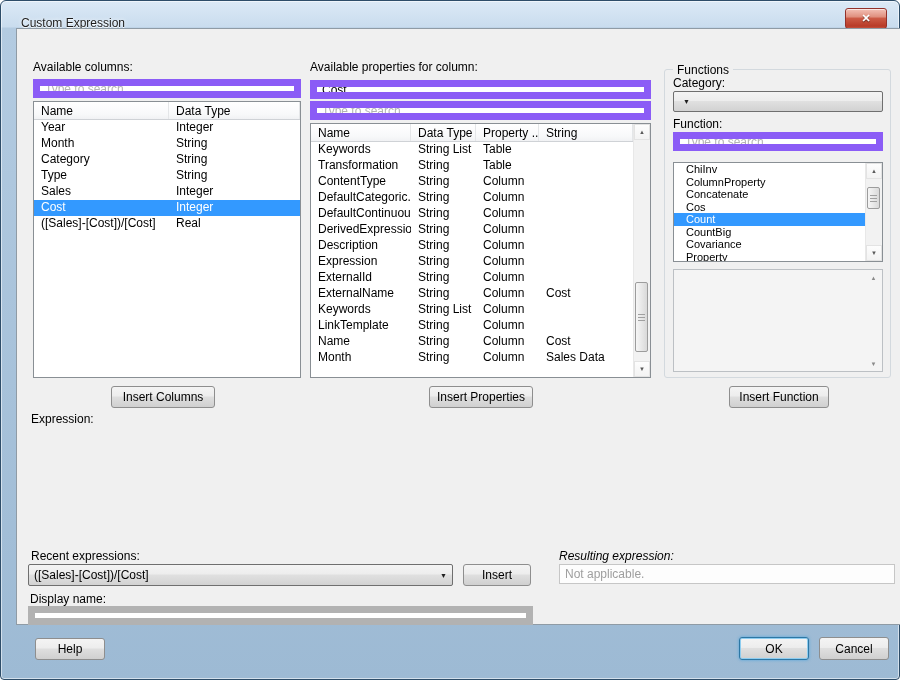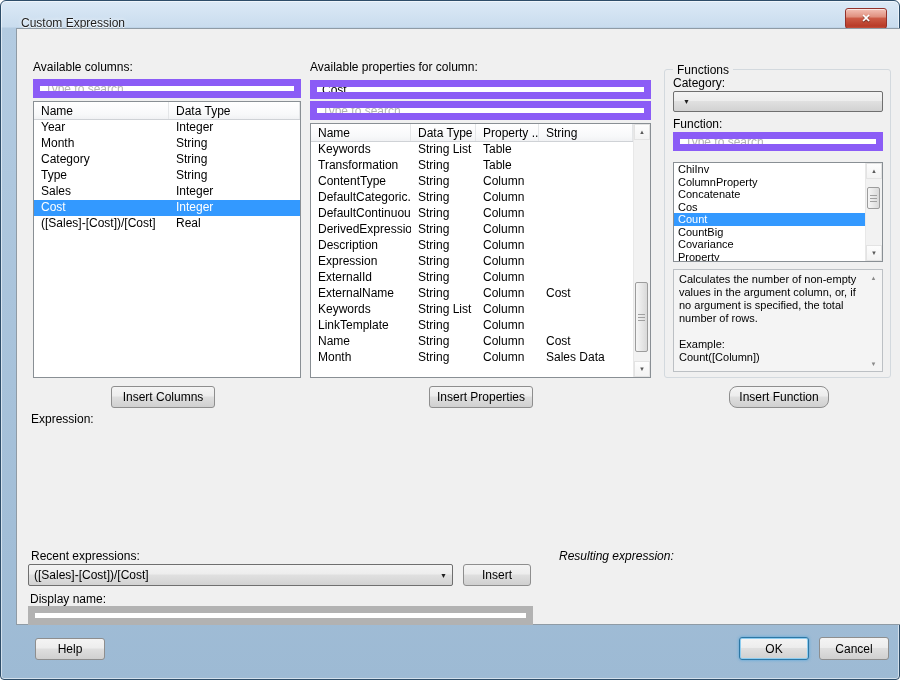--- a/index.html
+++ b/index.html
@@ -62,29 +62,29 @@
   
   #fn-group { position:absolute; left:647px; top:40px; width:227px; height:309px;
     border:1px solid #d3d9de; border-radius:3px; }
   #fn-group-label { left:656px; top:34px; background:#f0f0f0; padding:0 4px; }
   #fn-cat-label { left:656px; top:47px;text-align:right; }
   #fn-cat-combo { left:656px; top:62px; width:210px; height:21px; }
   #fn-label { left:656px; top:88px; }
   #fn-search { left:656px; top:103px; width:210px; height:19px; }
   #fn-list { position:absolute; left:656px; top:133px; width:210px; height:100px;
     background:#fff; border:1px solid #898f94; overflow:hidden; }
-  .fn-item { height:12.5px; line-height:12.5px; font-size:11px; padding-left:4px;
+  .fn-item { height:12.5px; line-height:12.5px; font-size:11px; padding-left:12px;
     margin-right:17px; white-space:nowrap; overflow:hidden; }
   .fn-item.sel { background:var(--selection-blue,#3399ff); color:#fff; }
   #fn-desc-box { position:absolute; left:656px; top:240px; width:210px; height:103px;
     background:#f4f4f4; border:1px solid #bcc0c4; }
   #fn-desc-text { position:absolute; left:5px; top:3px; right:20px; bottom:2px;
     font-size:11px; line-height:13px; overflow:hidden; }
   .desc-line { min-height:13px; }
-  #btn-insert-function { left:712px; top:357px; width:100px; height:22px;border-radius:8px; }
+  #btn-insert-function { left:712px; top:357px; width:100px; height:22px; }
 
   
   .vscroll { position:absolute; top:0; right:0; bottom:0; width:17px;
     background:#f2f2f2; border-left:1px solid #e8e8e8; }
   .sb-btn { position:absolute; left:0; right:0; height:16px; display:flex;
     align-items:center; justify-content:center;
     background:linear-gradient(180deg,#fdfdfd,#f3f3f3); border:1px solid #e3e3e3;
     color:#5a5a5a; font-size:6px; }
   .sb-up { top:0; } .sb-down { bottom:0; }
   .sb-thumb { position:absolute; left:1px; width:13px; border:1px solid #9c9c9c;
@@ -330,43 +330,38 @@
         </div>
       <div class="vscroll" id="fn-sb">
         <div class="sb-btn sb-up">▲</div>
         <div class="sb-thumb">
           <div class="sb-grip"></div>
         </div>
         <div class="sb-btn sb-down">▼</div>
       </div>
     </div>
     <div id="fn-desc-box">
-      <div id="fn-desc-text">
-          <div class="desc-line">Calculates the number of non-empty values in the argument column, or, if no argument is specified, the total number of rows.</div>
-          <div class="desc-line"></div>
-          <div class="desc-line">Example:</div>
-          <div class="desc-line">Count([Column])</div>
-        </div>
       <div class="vscroll" id="desc-sb" style="background:none;border-left:none;">
         <div class="sb-plain" style="top:0;">▲</div>
         <div class="sb-plain" style="bottom:0;">▼</div>
       </div>
     </div>
     <button class="btn" id="btn-insert-function">Insert Function</button>
 
     <div class="flabel" id="expr-label">Expression:</div>
 
     <div class="flabel" id="recent-label">Recent expressions:</div>
     <div class="combo" id="recent-combo">
       <span class="combo-text">([Sales]-[Cost])/[Cost]</span>
       <span class="combo-arrow">▼</span>
     </div>
     <button class="btn" id="btn-insert-recent">Insert</button>
 
     <div class="flabel" id="result-label">Resulting expression:</div>
+    <div id="result-box">Not applicable.</div>
 
     <div class="flabel" id="display-label">Display name:</div>
     <input class="textinput" id="display-input" value="" style="">
 
     <button class="btn" id="btn-help">Help</button>
     <button class="btn btn-default" id="btn-ok">OK</button>
     <button class="btn" id="btn-cancel">Cancel</button>
   </div>
 </div>
 

